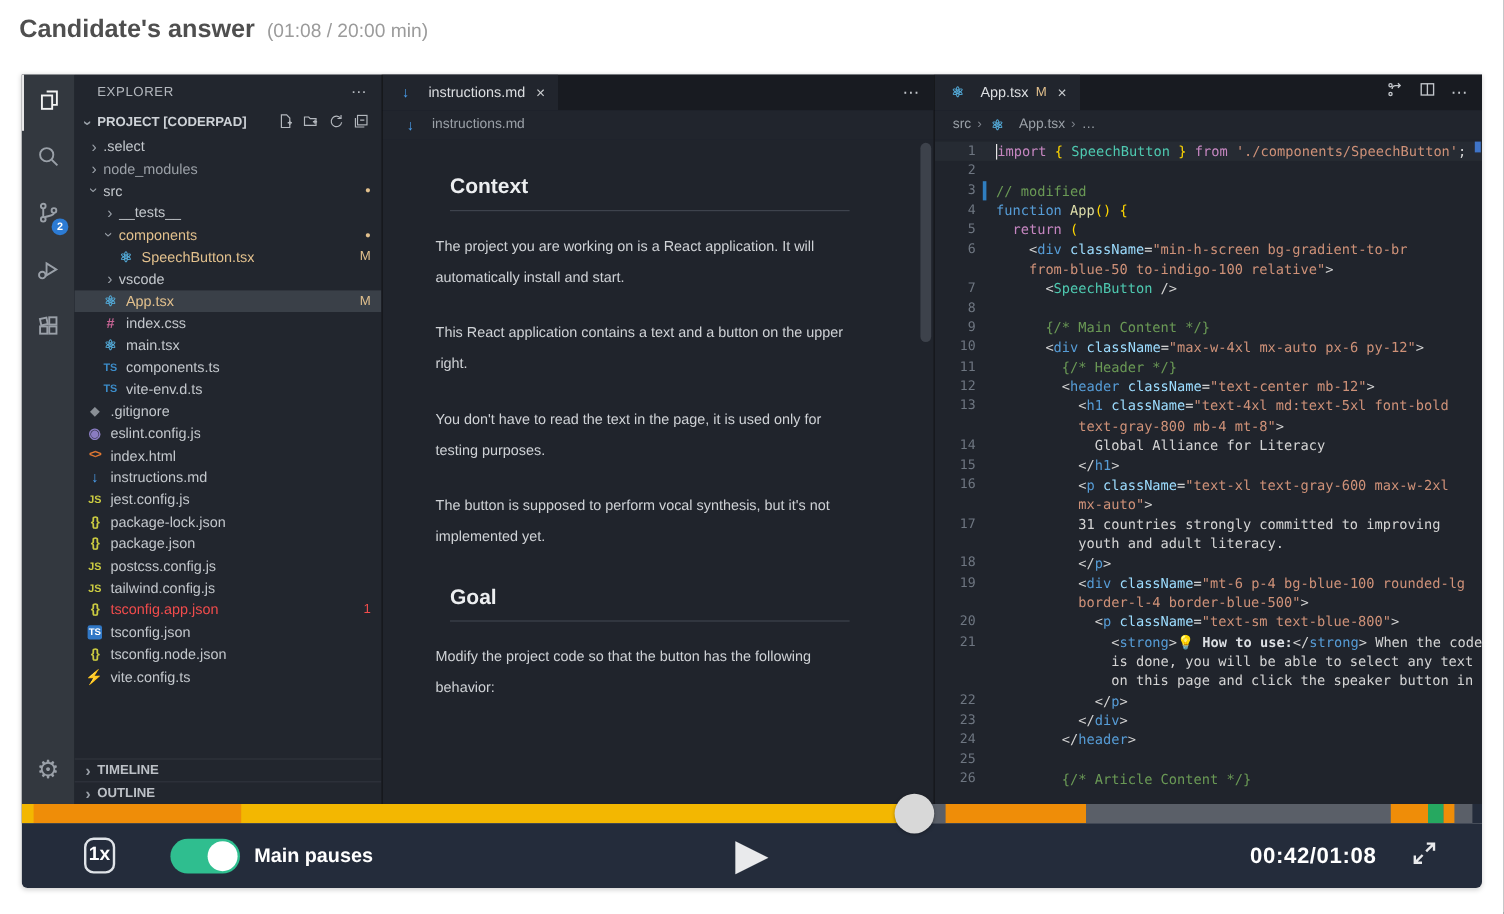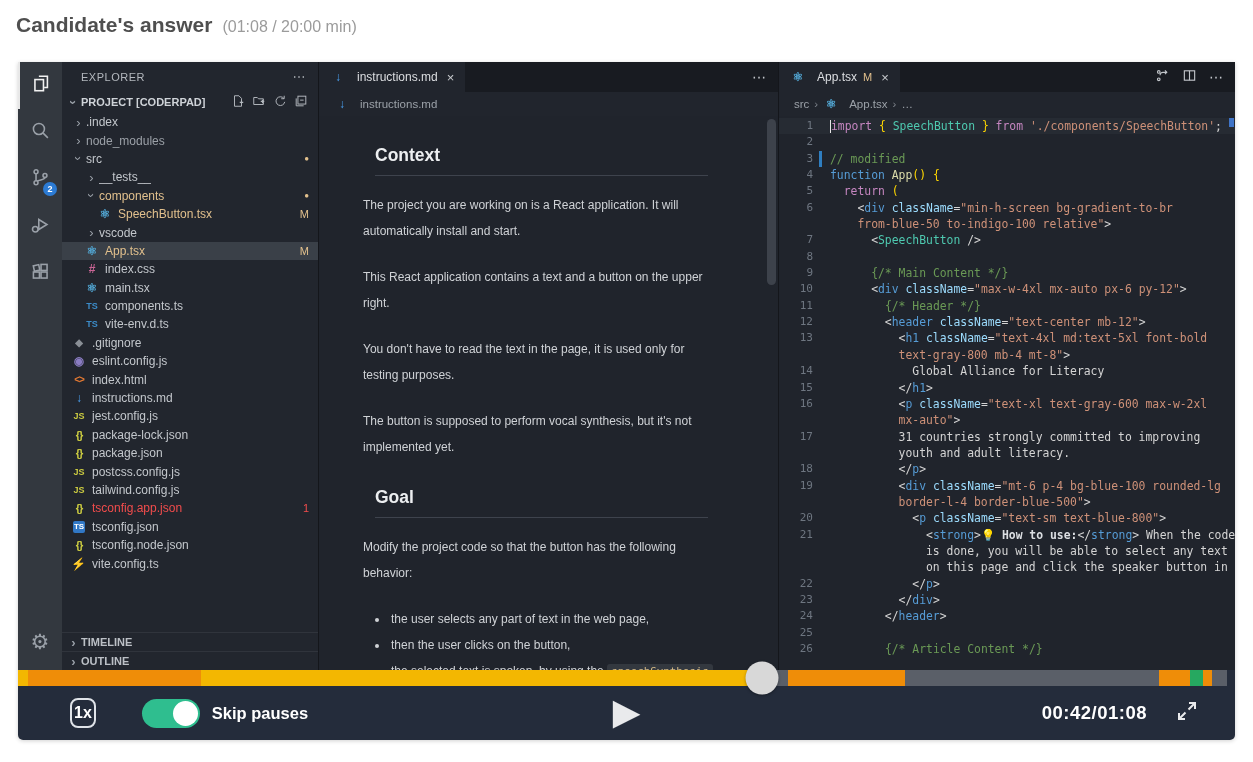--- a/index.html
+++ b/index.html
@@ -211,21 +211,21 @@
                 </svg></span>
             <span><svg viewBox="0 0 16 16">
                   <rect x="4.5" y="2.5" width="9" height="9"></rect>
                   <path d="M2.5 5v8.5H11M7 7h4"></path>
                 </svg></span>
           </span>
         </div>
         <div class="tree" id="tree">
             <div class="frow" style="padding-left: 9px;">
               <span class="chev">›</span>
-              <span class="fname">.index</span>
+              <span class="fname">.select</span>
             </div>
             <div class="frow dim" style="padding-left: 9px;">
               <span class="chev">›</span>
               <span class="fname">node_modules</span>
             </div>
             <div class="frow" style="padding-left: 9px;">
               <span class="chev open">›</span>
               <span class="fname">src</span>
               <span class="fbadge d">●</span>
             </div>
@@ -350,25 +350,20 @@
           <span>instructions.md</span>
         </div>
         <div class="mdbody" id="md-content">
             <div class="md-h2">Context</div>
             <p><span>The project you are working on is a React application. It will automatically install and start.</span></p>
             <p><span>This React application contains a text and a button on the upper right.</span></p>
             <p><span>You don't have to read the text in the page, it is used only for testing purposes.</span></p>
             <p><span>The button is supposed to perform vocal synthesis, but it's not implemented yet.</span></p>
             <div class="md-h2">Goal</div>
             <p><span>Modify the project code so that the button has the following behavior:</span></p>
-            <ul>
-              <li><span>the user selects any part of text in the web page,</span></li>
-              <li><span>then the user clicks on the button,</span></li>
-              <li><span>the selected text is spoken, by using the </span><span class="md-code">speechSynthesis</span></li>
-            </ul>
           </div>
         <div class="mdscroll"></div>
       </div>
 
       <div class="pane edpane">
         <div class="tabbar">
           <div class="tab">
             <span class="fic i-react">⚛</span>
             <span>App.tsx</span>
             <span class="tmod">M</span>
@@ -444,21 +439,21 @@
           <div class="pseg" style="left: 98%; width: 0.8%; background: rgb(239, 141, 8);"></div>
         </div>
       <div class="phandle" id="phandle" style="left: 61.0957%;"></div>
     </div>
 
     <div class="controls">
       <button class="speed">1x</button>
       <div class="toggle" id="skiptoggle" style="background: rgb(47, 190, 143);">
         <div class="knob"></div>
       </div>
-      <span class="skiplabel">Skip pauses</span>
+      <span class="skiplabel">Main pauses</span>
       <div class="play">▶</div>
       <span class="time">00:42/01:08</span>
       <span class="expand">
         <svg viewBox="0 0 24 24">
             <path d="M14 4h6v6M20 4l-6.5 6.5M10 20H4v-6M4 20l6.5-6.5"></path>
           </svg>
       </span>
     </div>
   </div>
 </div>

